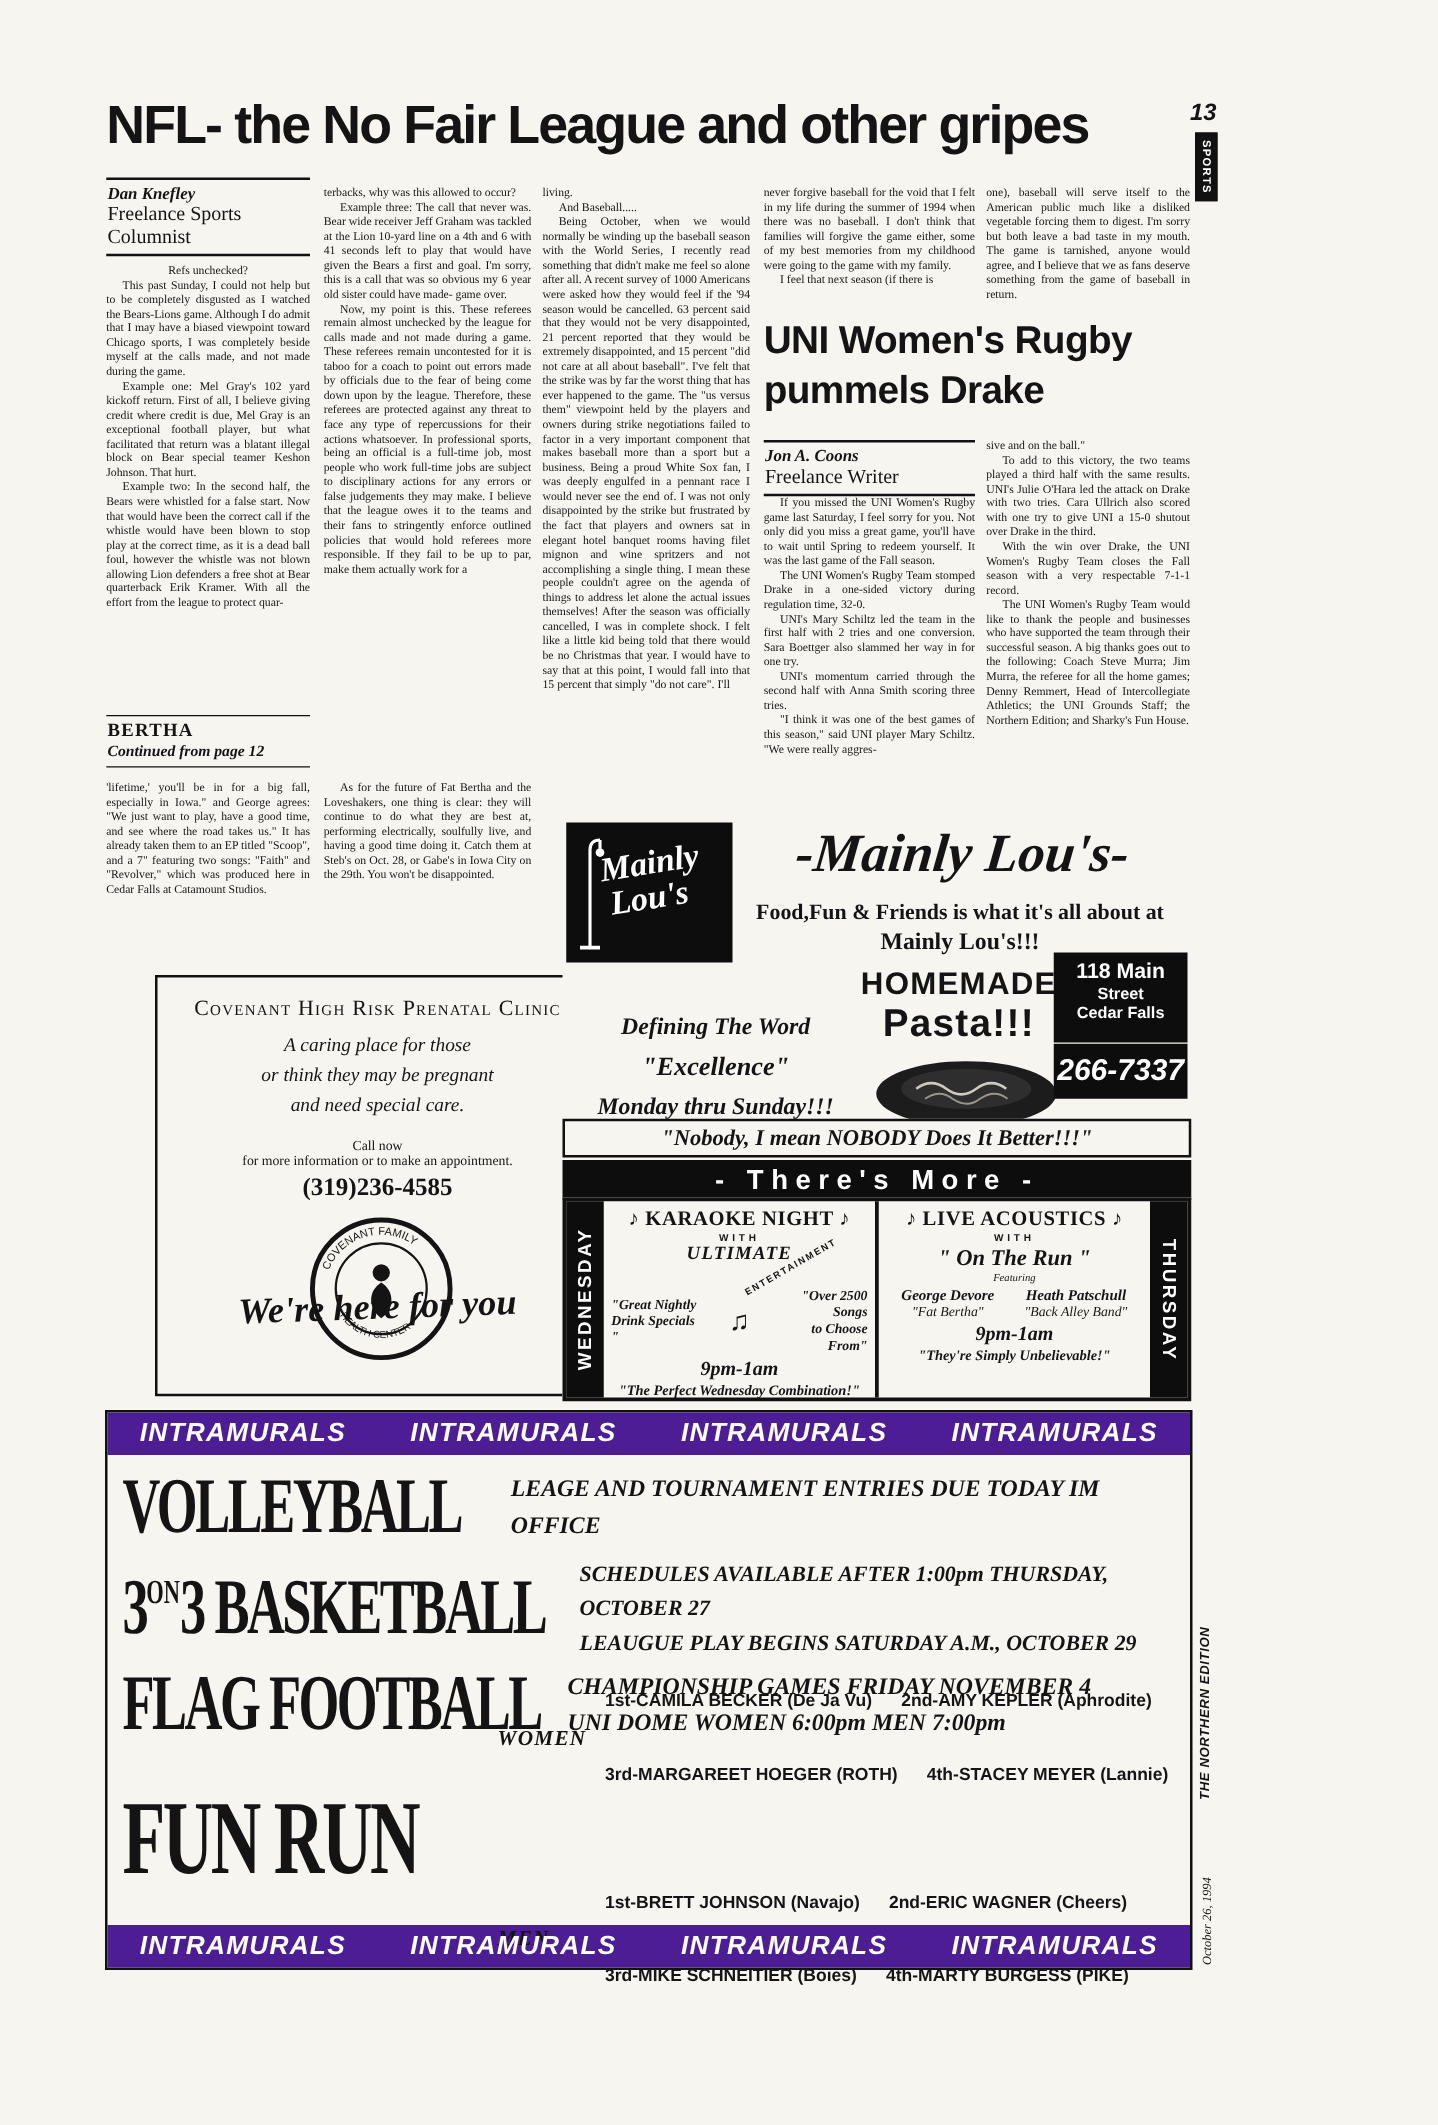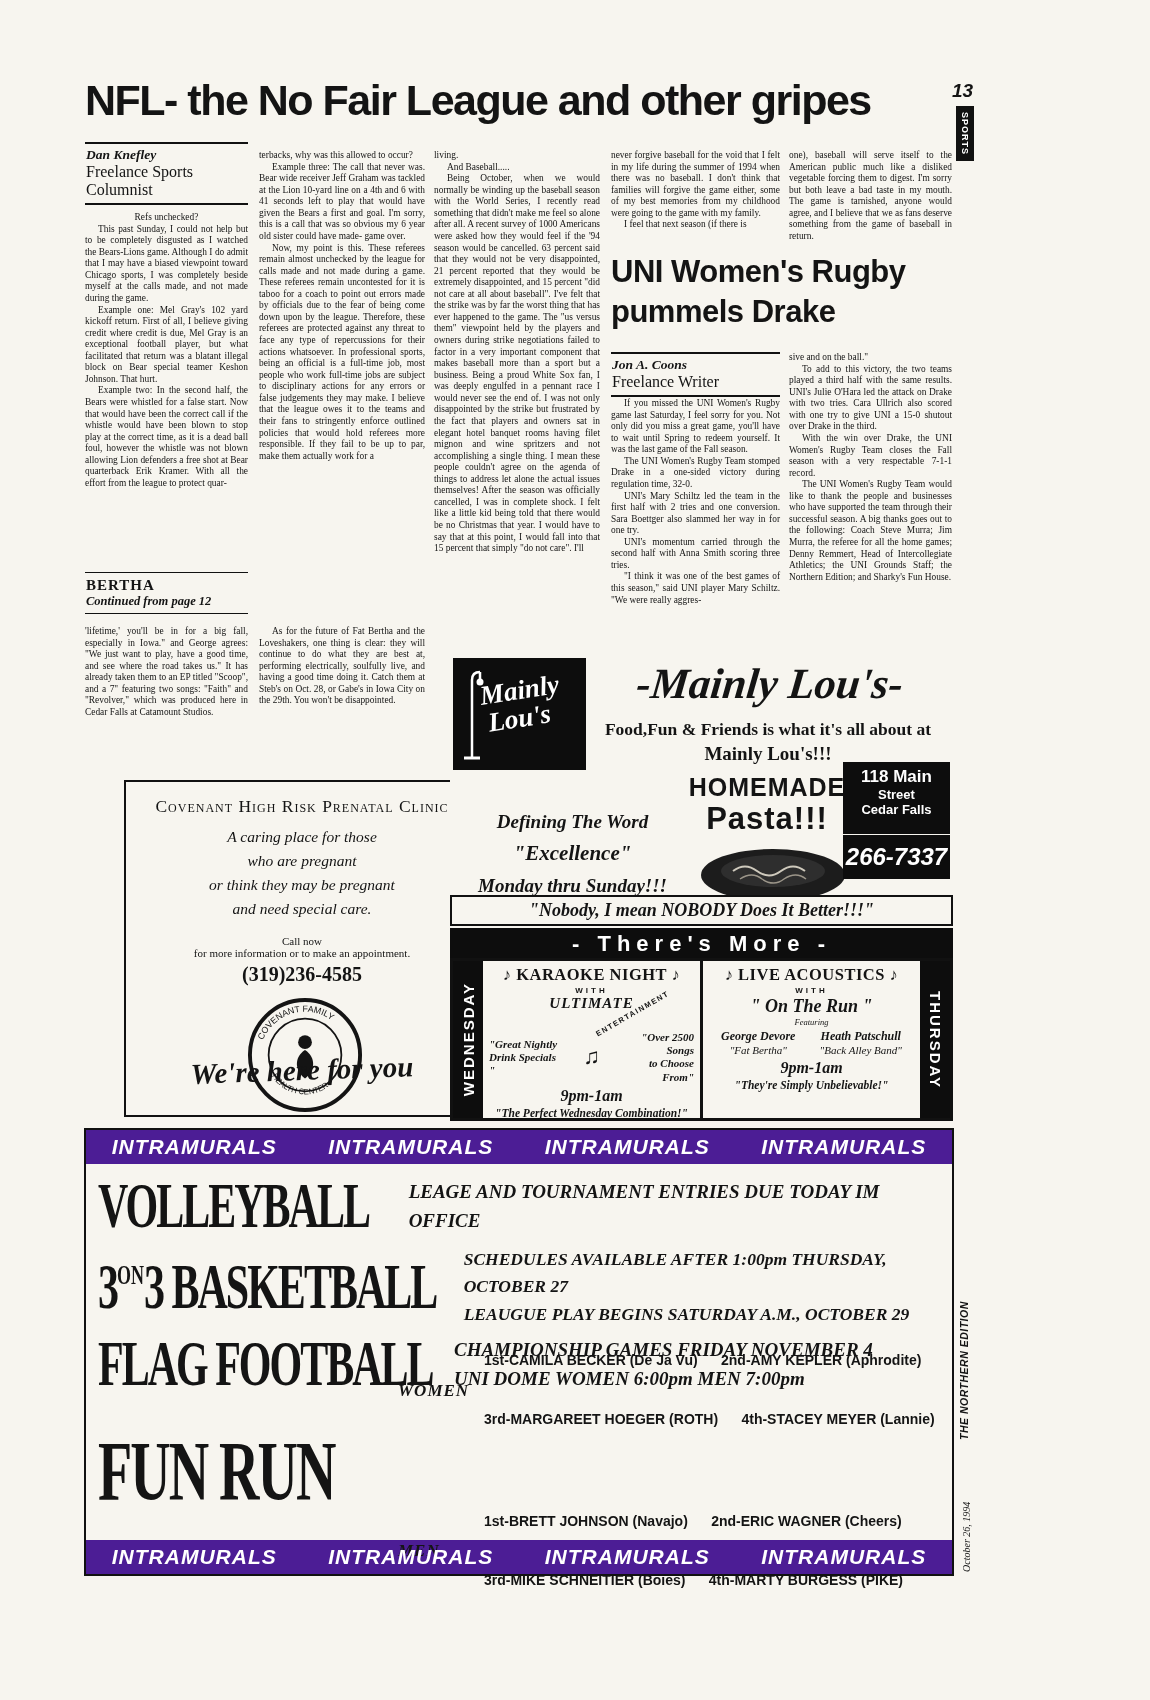--- a/index.html
+++ b/index.html
@@ -182,21 +182,20 @@
   <div class="abs bt" style="left:85px; top:626px; width:163px;">
     <p class="noindent">'lifetime,' you'll be in for a big fall, especially in Iowa." and George agrees: "We just want to play, have a good time, and see where the road takes us." It has already taken them to an EP titled "Scoop", and a 7" featuring two songs: "Faith" and "Revolver," which was produced here in Cedar Falls at Catamount Studios.</p>
   </div>
   <div class="abs bt" style="left:259px; top:626px; width:166px;">
     <p>As for the future of Fat Bertha and the Loveshakers, one thing is clear: they will continue to do what they are best at, performing electrically, soulfully live, and having a good time doing it. Catch them at Steb's on Oct. 28, or Gabe's in Iowa City on the 29th. You won't be disappointed.</p>
   </div>
 
   <div class="abs cov" style="left:84px; top:780px; width:356px; height:337px;margin-left:40px;">
     <div class="title">Covenant High Risk Prenatal Clinic</div>
     <div class="iline">A caring place for those</div>
-    <div class="iline">who are pregnant</div>
     <div class="iline">or think they may be pregnant</div>
     <div class="iline">and need special care.</div>
     <div class="call1">Call now</div>
     <div class="call2">for more information or to make an appointment.</div>
     <div class="phone">(319)236-4585</div>
     <div class="logorow">
       <svg width="118" height="118" viewBox="0 0 120 120">
         <circle cx="60" cy="60" r="56" fill="none" stroke="#141414" stroke-width="4"></circle>
         <circle cx="60" cy="60" r="37" fill="none" stroke="#141414" stroke-width="1.8"></circle>
         <defs>

